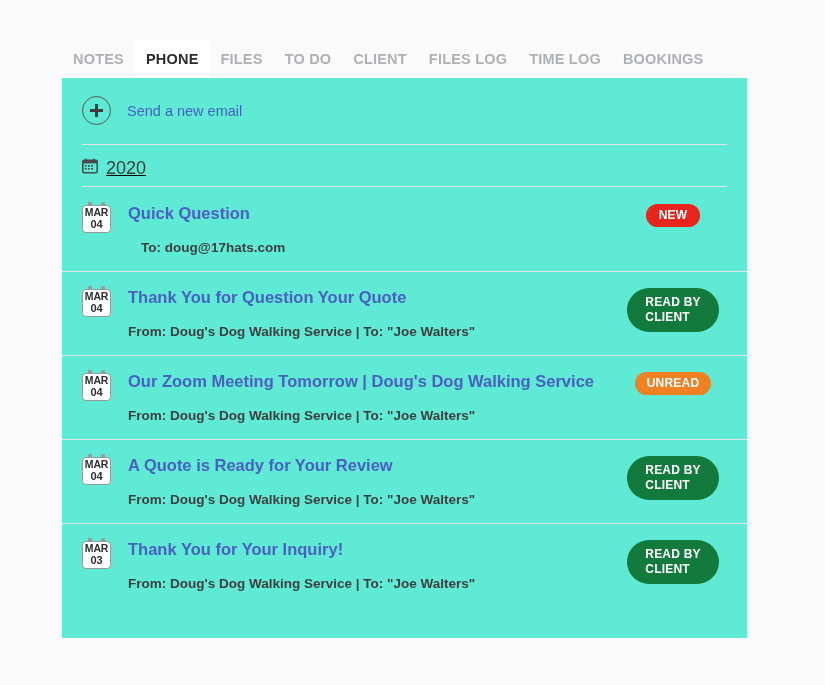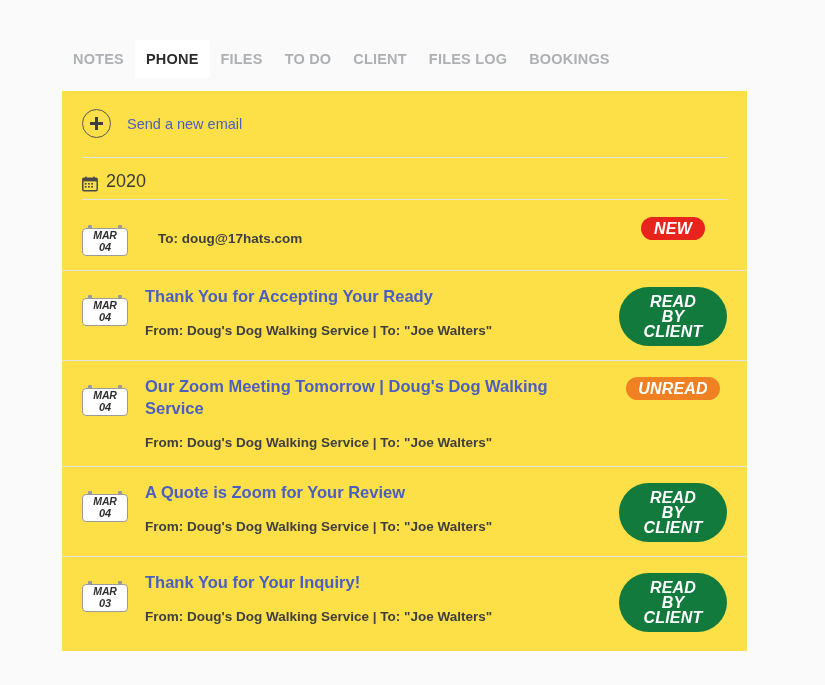--- a/index.html
+++ b/index.html
@@ -47,24 +47,24 @@
     color: #2b2b2b;
     background: #ffffff;
     border-top-left-radius: 4px;
     border-top-right-radius: 4px;
   }
 
   
   .panel {
     position: absolute;
     left: 62px;
-    top: 91px;
+    top: 78px;
     width: 685px;
     height: 560px;
-    background: #fde047;
+    background: #5eead4;
     box-sizing: border-box;
   }
 
   
   .compose {
     position: absolute;
     left: 20px;
     top: 18px;
     display: flex;
     align-items: center;
@@ -112,21 +112,22 @@
     height: 1px;
     background: #e3e3e3;
   }
 
   
   .year-row {
     position: absolute;
     left: 20px;
     top: 80px;
     display: flex;
-    align-items: flex-end;
+    align-items: flex-start;
+    text-decoration: underline;
   }
   .cal-icon {
     width: 16px;
     height: 16px;
     position: relative;
     flex: none;
   }
   .cal-icon svg { display: block; }
   .year-label {
     margin-left: 8px;
@@ -147,24 +148,23 @@
     align-items: flex-start;
     padding: 14px 20px 14px 20px;
     box-sizing: border-box;
     border-bottom: 1px solid #e3e3e3;
     cursor: pointer;
   }
   .email-row:last-child { border-bottom: none; }
 
   .datebadge {
     flex: none;
-    width: 46px;
-    margin-top: 10px;
-    position: relative;
-    font-style: italic;
+    width: 29px;
+    margin-top: 0;
+    position: relative;
   }
   .datebadge-tabs {
     position: relative;
     height: 3px;
   }
   .datebadge-tabs i {
     position: absolute;
     top: 0;
     width: 4px;
     height: 4px;
@@ -223,45 +223,44 @@
     width: 108px;
     display: flex;
     justify-content: center;
     align-items: flex-start;
     padding-top: 2px;
   }
   .badge {
     display: inline-block;
     border-radius: 999px;
     color: #ffffff;
-    font-size: 16px;
-    font-weight: 700;
-    text-align: center;
+    font-size: 12px;
+    font-weight: 700;
     line-height: 15px;
     letter-spacing: 0.2px;
     white-space: pre-line;
     cursor: pointer;
-    font-style: italic;
   }
   .badge.new     { background: #e8241c; padding: 4px 13px; }
   .badge.unread  { background: #ef8123; padding: 4px 12px; }
   .badge.read    { background: #127a3d; padding: 7px 18px; }
 </style>
 </head>
 <body>
 
 <div class="screen">
 
   <div class="tabbar" id="tabbar">
       <div class="tab">NOTES</div>
       <div class="tab active">PHONE</div>
       <div class="tab">FILES</div>
       <div class="tab">TO DO</div>
       <div class="tab">CLIENT</div>
       <div class="tab">FILES LOG</div>
+      <div class="tab">TIME LOG</div>
       <div class="tab">BOOKINGS</div>
     </div>
 
   <div class="panel">
 
     <div class="compose">
       <span class="plus-circle"></span>
       <span class="compose-label">Send a new email</span>
     </div>
 
@@ -293,39 +292,40 @@
             <div class="datebadge-tabs">
               <i class="l"></i>
               <i class="r"></i>
             </div>
             <div class="datebadge-box">
               <span class="dm">MAR</span>
               <span class="dd">04</span>
             </div>
           </div>
           <div class="email-body">
+            <div class="email-subject">Quick Question</div>
             <div class="email-meta indent">To: doug@17hats.com</div>
           </div>
           <div class="badge-slot">
             <span class="badge new">NEW</span>
           </div>
         </div>
         <div class="email-row">
           <div class="datebadge">
             <div class="datebadge-tabs">
               <i class="l"></i>
               <i class="r"></i>
             </div>
             <div class="datebadge-box">
               <span class="dm">MAR</span>
               <span class="dd">04</span>
             </div>
           </div>
           <div class="email-body">
-            <div class="email-subject">Thank You for Accepting Your Ready</div>
+            <div class="email-subject">Thank You for Question Your Quote</div>
             <div class="email-meta">From: Doug's Dog Walking Service | To: "Joe Walters"</div>
           </div>
           <div class="badge-slot">
             <span class="badge read">READ BY
 CLIENT</span>
           </div>
         </div>
         <div class="email-row">
           <div class="datebadge">
             <div class="datebadge-tabs">
@@ -350,21 +350,21 @@
             <div class="datebadge-tabs">
               <i class="l"></i>
               <i class="r"></i>
             </div>
             <div class="datebadge-box">
               <span class="dm">MAR</span>
               <span class="dd">04</span>
             </div>
           </div>
           <div class="email-body">
-            <div class="email-subject">A Quote is Zoom for Your Review</div>
+            <div class="email-subject">A Quote is Ready for Your Review</div>
             <div class="email-meta">From: Doug's Dog Walking Service | To: "Joe Walters"</div>
           </div>
           <div class="badge-slot">
             <span class="badge read">READ BY
 CLIENT</span>
           </div>
         </div>
         <div class="email-row">
           <div class="datebadge">
             <div class="datebadge-tabs">

